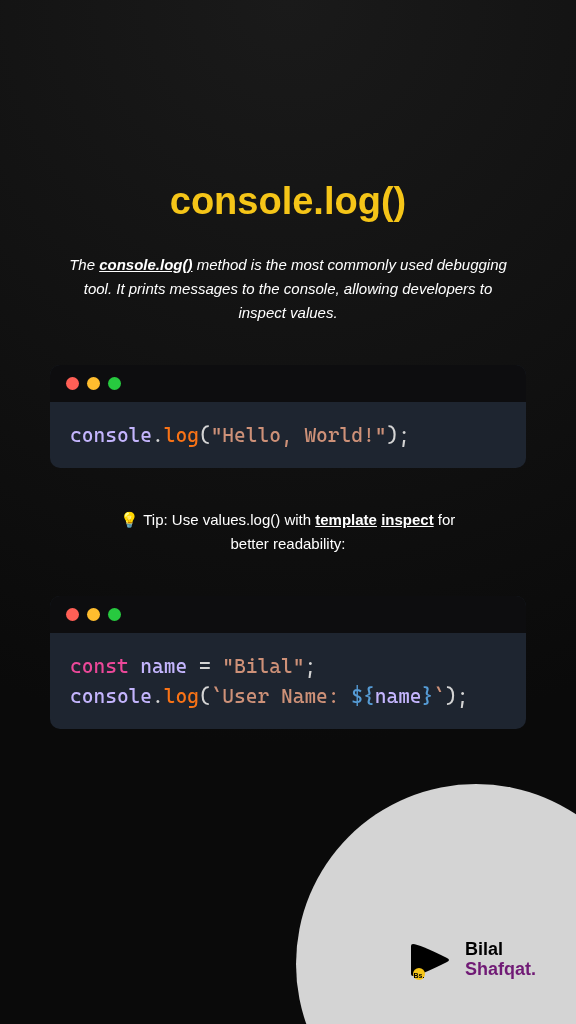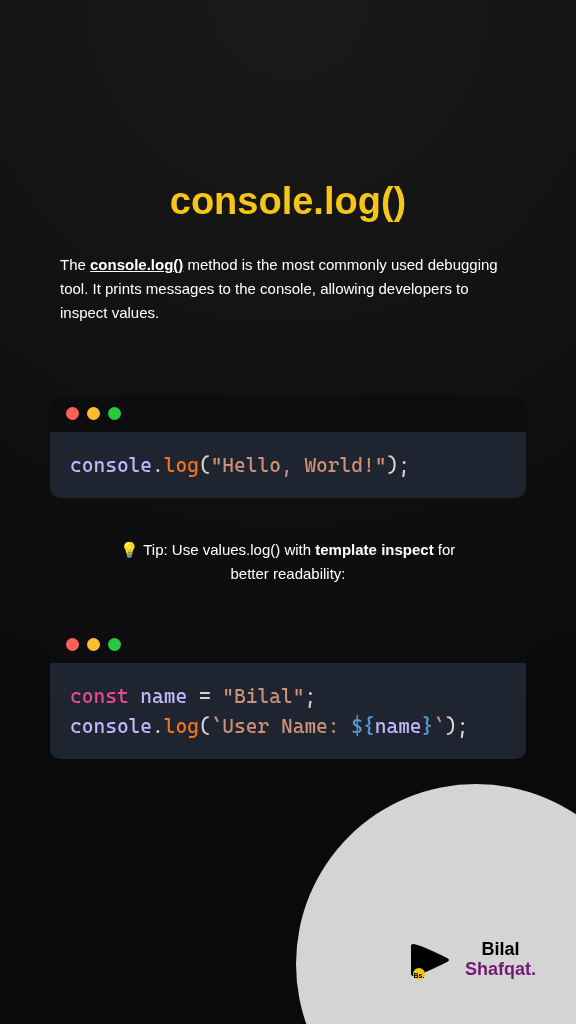--- a/index.html
+++ b/index.html
@@ -22,23 +22,25 @@
     .title {
       color: #f5c518;
       font-size: 38px;
       font-weight: 800;
       text-align: center;
       margin-bottom: 30px;
     }
     .description {
       color: #ffffff;
       font-size: 15px;
+      text-align: center;
       line-height: 1.6;
-      margin-bottom: 70px;
+      margin-bottom: 40px;
       padding: 0 10px;
+      font-style: italic;
     }
     .description .bold-underline {
       font-weight: 700;
       text-decoration: underline;
     }
     .code-block {
       background: #1e2530;
       border-radius: 10px;
       overflow: hidden;
       margin-bottom: 40px;
@@ -71,20 +73,21 @@
     .code-body .lightblue { color: #c4b5fd; }
     .tip {
       color: #ffffff;
       font-size: 15px;
       text-align: center;
       line-height: 1.6;
       margin-bottom: 40px;
       padding: 0 60px;
     }
     .tip .underline {
+      text-decoration: underline;
       font-weight: 600;
     }
     .footer-circle {
       position: absolute;
       bottom: -120px;
       right: -80px;
       width: 360px;
       height: 360px;
       background: #d4d4d4;
       border-radius: 50%;
@@ -92,21 +95,20 @@
       align-items: center;
       justify-content: center;
     }
     .logo-wrap {
       position: absolute;
       bottom: 40px;
       right: 40px;
       display: flex;
       align-items: center;
       gap: 10px;
-      text-align: center;
     }
     .logo-icon {
       width: 48px;
       height: 48px;
       position: relative;
     }
     .logo-icon svg {
       width: 100%;
       height: 100%;
     }

